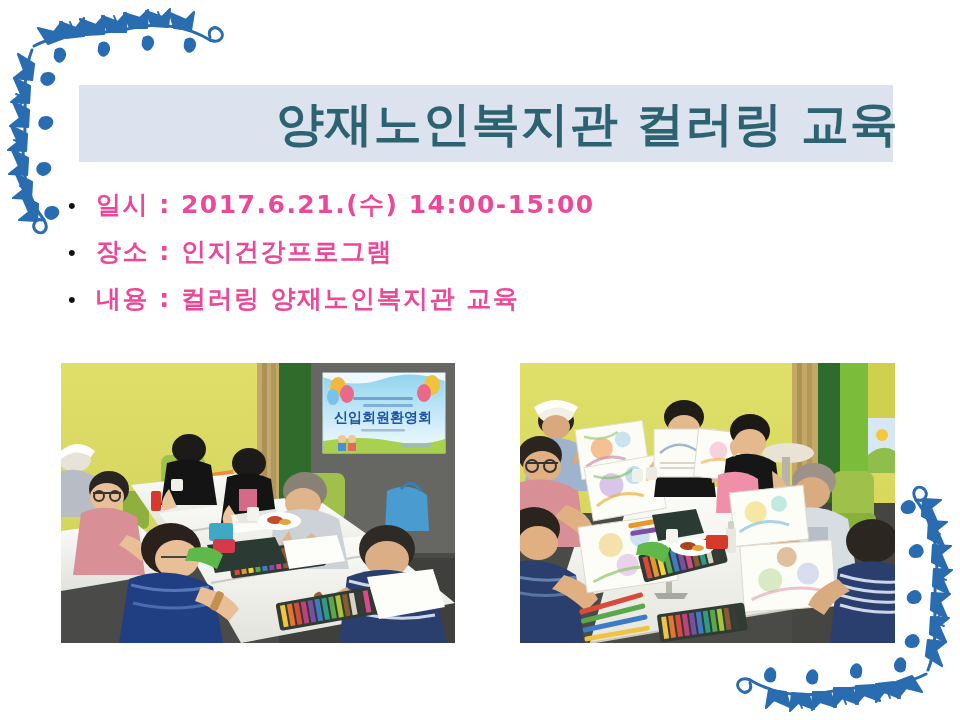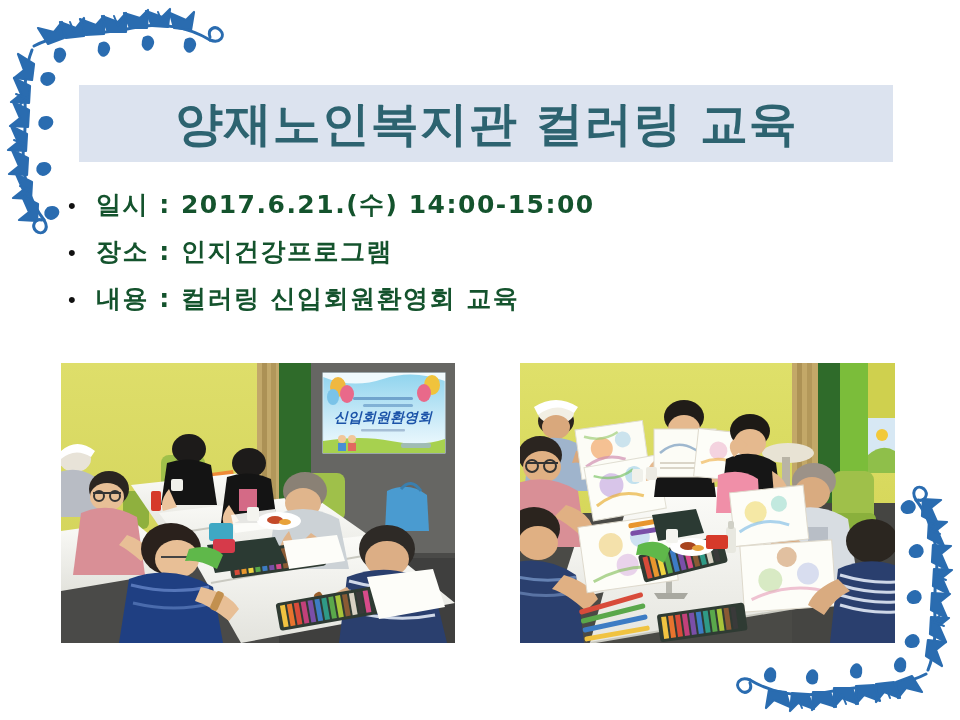--- a/index.html
+++ b/index.html
@@ -41,21 +41,21 @@
   
   #title-band {
     position: absolute;
     left: 79px;
     top: 85px;
     width: 814px;
     height: 77px;
     background: #dce3ef;
     display: flex;
     align-items: center;
-    justify-content: center;
+    justify-content: flex-end;
   }
   #title-text {
     font-family: "DejaVu Sans", "Liberation Sans", sans-serif;
     font-size: 47px;
     font-weight: bold;
     color: #2d6370;
     letter-spacing: 1px;
     white-space: nowrap;
     line-height: 1;
     transform: scaleX(1.02);
@@ -80,32 +80,31 @@
     line-height: 1;
     color: #111111;
     text-align: left;
     padding-left: 6px;
     box-sizing: border-box;
   }
   .bullet-label {
     font-family: "DejaVu Sans", "Liberation Sans", sans-serif;
     font-size: 25px;
     font-weight: bold;
-    color: #14532d;
+    color: #ec4899;
     letter-spacing: 1.5px;
     white-space: nowrap;
     line-height: 1;
   }
 
   
   .photo {
     position: absolute;
     overflow: hidden;
     background: #fef9c3;
-    font-style: italic;
   }
   #photo-left {
     left: 61px;
     top: 363px;
     width: 394px;
     height: 280px;
   }
   #photo-right {
     left: 520px;
     top: 363px;
@@ -218,21 +217,21 @@
     <div class="bullet-row">
       <span class="bullet-dot">•</span>
       <span class="bullet-label">일시 : 2017.6.21.(수) 14:00-15:00</span>
     </div>
     <div class="bullet-row">
       <span class="bullet-dot">•</span>
       <span class="bullet-label">장소 : 인지건강프로그램</span>
     </div>
     <div class="bullet-row">
       <span class="bullet-dot">•</span>
-      <span class="bullet-label">내용 : 컬러링 신입회원환영회 교육</span>
+      <span class="bullet-label">내용 : 컬러링 양재노인복지관 교육</span>
     </div>
   </div>
 
   <div class="photo" id="photo-left">
     <svg viewBox="0 0 394 280" xmlns="http://www.w3.org/2000/svg">
       <defs>
         <linearGradient id="lw" x1="0" y1="0" x2="0" y2="1">
           <stop offset="0" stop-color="#dede6a"></stop>
           <stop offset="1" stop-color="#cfd055"></stop>
         </linearGradient>

